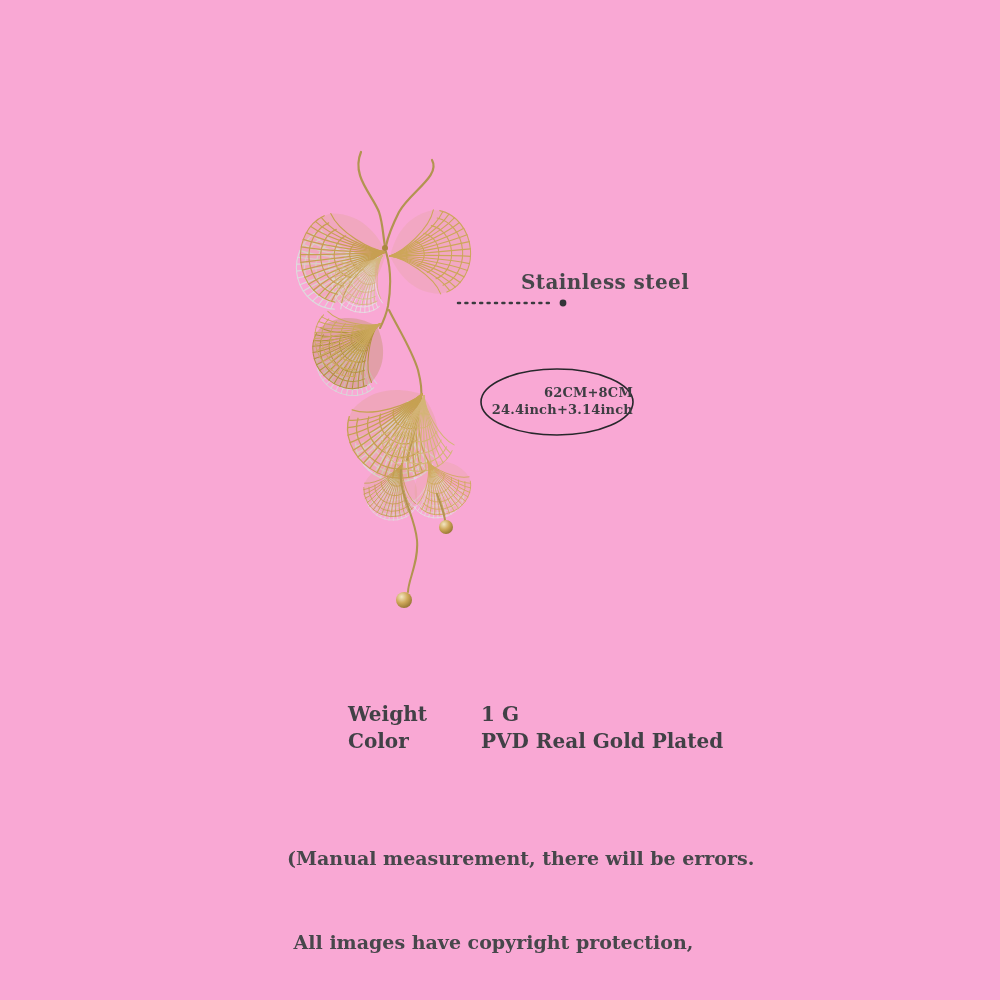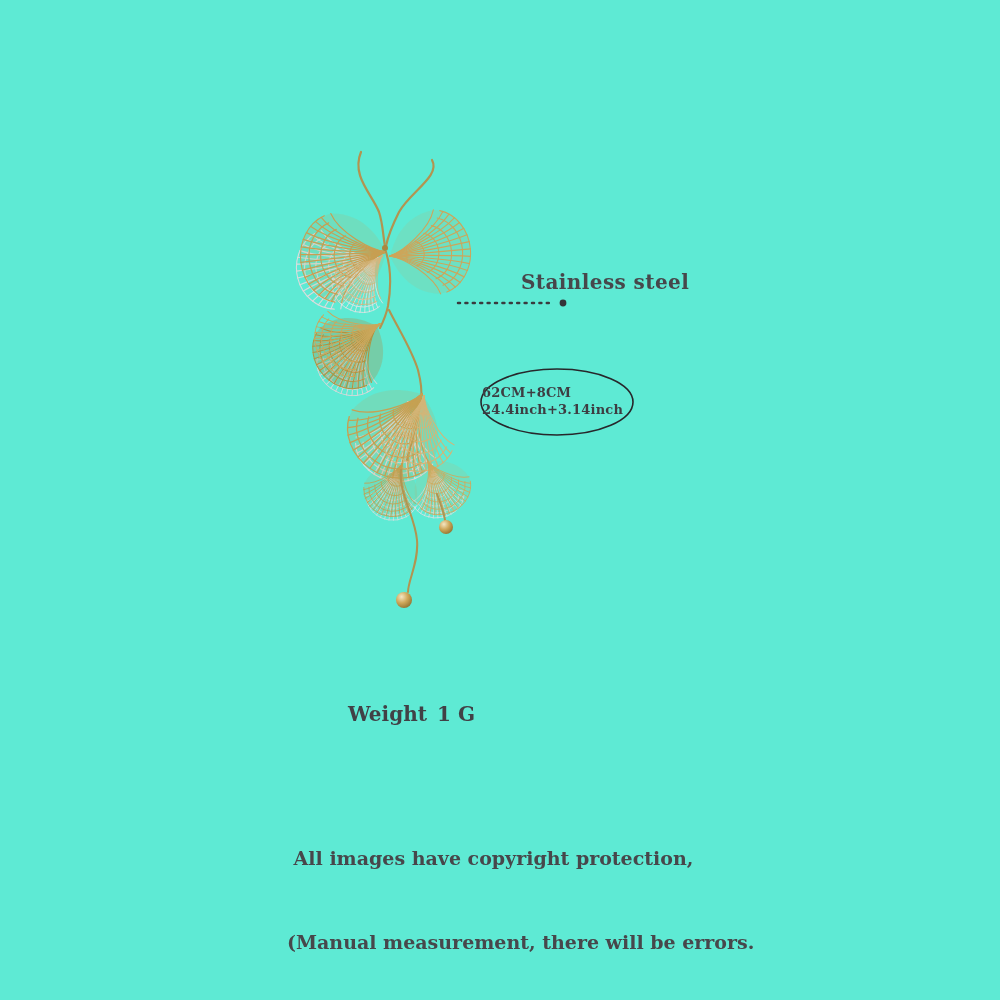--- a/index.html
+++ b/index.html
@@ -1,20 +1,20 @@
 <!DOCTYPE html>
 <html><head>
 <meta charset="utf-8">
 <style>
   html, body { margin: 0; padding: 0; background: #ffffff; }
   .canvas {
     position: relative;
     width: 1000px;
     height: 1000px;
-    background: #5eead4;
+    background: #f9a8d4;
     overflow: hidden;
     font-family: "DejaVu Serif", "Liberation Serif", serif;
     color: #47474b;
   }
   svg.scene {
     position: absolute;
     left: 0; top: 0;
     width: 1000px; height: 1000px;
   }
   .material-label {
@@ -22,36 +22,36 @@
     left: 521px; top: 270px;
     font-size: 20px;
     font-weight: bold;
     letter-spacing: 0.4px;
     color: #47474b;
   }
   .size-text {
     position: absolute;
     left: 482px; top: 385px;
     width: 151px;
-    text-align: left;
+    text-align: right;
     font-size: 13px;
     font-weight: bold;
     line-height: 16.5px;
     color: #3d3d42;
     letter-spacing: 0.2px;
   }
   .specs {
     position: absolute;
     left: 348px; top: 701px;
     font-size: 20px;
     font-weight: bold;
     line-height: 27px;
     color: #414146;
   }
-  .spec-row { display: flex; }
+  .spec-row { display: flex; gap: 44px; }
   .spec-label { width: 89px; }
   .spec-value { }
   .disclaimer {
     position: absolute;
     left: 287px; top: 788px;
     font-size: 19px;
     font-weight: bold;
     line-height: 28px;
     color: #47474b;
     white-space: pre;
@@ -171,21 +171,25 @@
   <div class="size-text">
     <div>62CM+8CM</div>
     <div>24.4inch+3.14inch</div>
   </div>
 
   <div class="specs">
     <div class="spec-row">
       <span class="spec-label">Weight</span>
       <span class="spec-value">1 G</span>
     </div>
+    <div class="spec-row">
+      <span class="spec-label">Color</span>
+      <span class="spec-value">PVD Real Gold Plated</span>
+    </div>
   </div>
 
   <div class="disclaimer">
+    <div>(Manual measurement, there will be errors.</div>
     <div> All images have copyright protection,</div>
-    <div>(Manual measurement, there will be errors.</div>
     
   </div>
 
 </div>
 
 </body></html>

